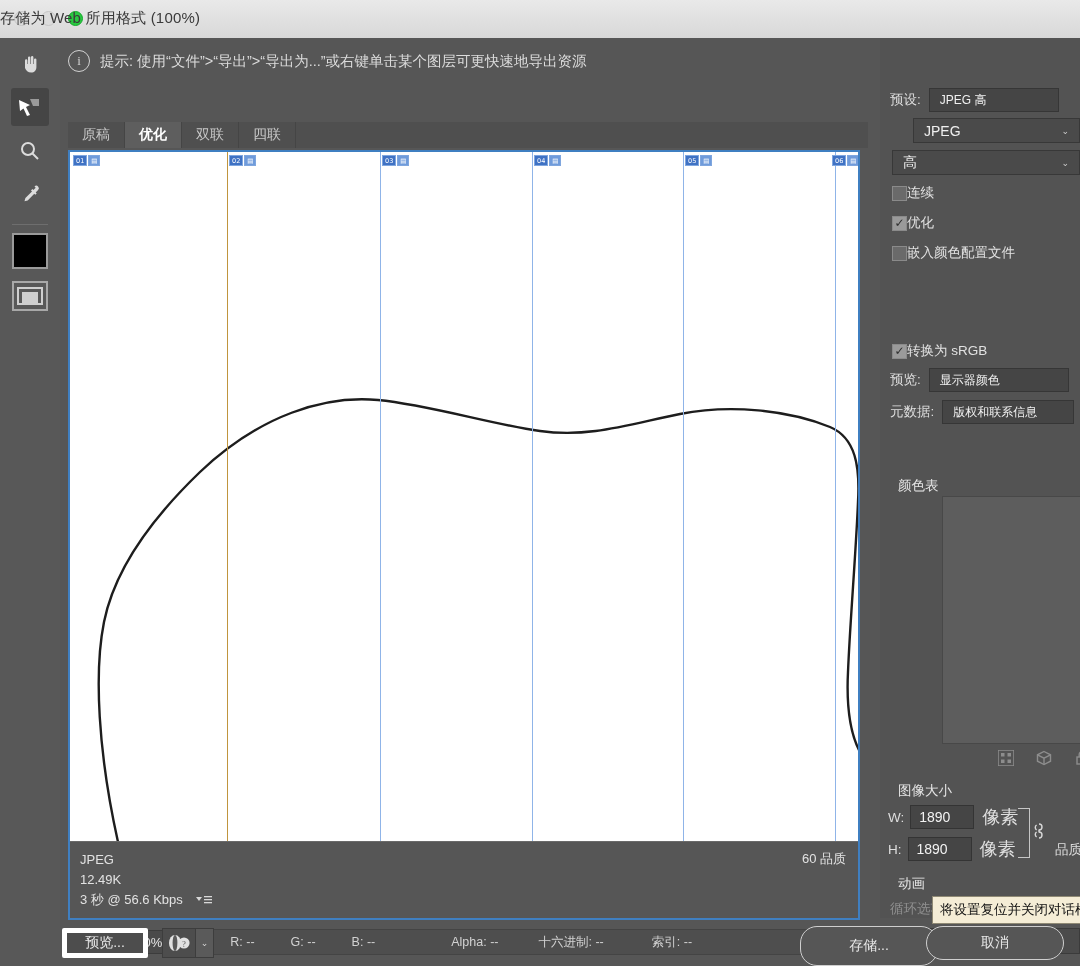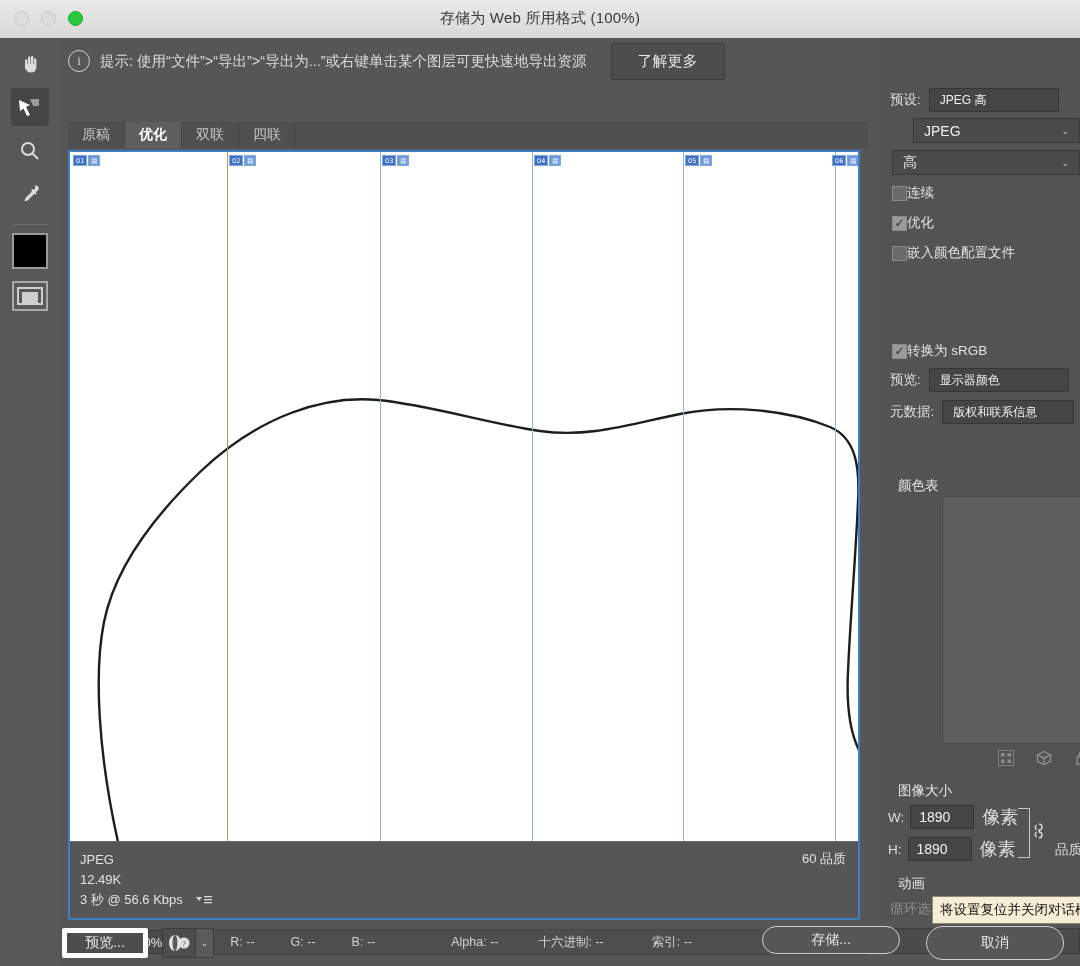--- a/index.html
+++ b/index.html
@@ -24,21 +24,21 @@
   
   .win{
     position:absolute;left:0;top:0;width:1080px;height:966px;
   }
   .titlebar{
     position:absolute;left:0;top:0;width:1080px;height:38px;
     background:linear-gradient(#e9e9e9,#d8d8d8);
     border-bottom:1px solid #b4b4b4;
   }
   .title-text{
-    position:absolute;left:0;top:9px;width:1080px;text-align:center;
+    position:absolute;left:0;top:9px;width:1080px;
     font-size:15px;color:#3a3a3a;letter-spacing:.2px;
   }
   .lights{position:absolute;left:14px;top:11px;display:flex;gap:12px;}
   .light{width:15px;height:15px;border-radius:50%;}
   .light.dis{background:#dcdcdc;border:1px solid #c6c6c6;box-sizing:border-box;}
   .light.green{background:#28c940;border:1px solid #15a82c;box-sizing:border-box;}
 
   .body{
     position:absolute;left:0;top:38px;width:1080px;height:928px;
     background:#565656;
@@ -253,21 +253,20 @@
           <svg width="26" height="18" viewBox="0 0 26 18">
             <rect x="1" y="1" width="24" height="16" fill="none" stroke="#cfcfcf" stroke-width="2"></rect>
             <rect x="5" y="5" width="16" height="12" fill="#cfcfcf"></rect>
           </svg>
         </div>
       </div>
 
       <div class="hint">
         <div class="info-ic">i</div>
         <div class="hint-text">提示: 使用“文件”&gt;“导出”&gt;“导出为...”或右键单击某个图层可更快速地导出资源</div>
-        <div class="learn-btn">了解更多</div>
       </div>
 
       <div class="tabbar">
         <div class="tab">原稿</div>
         <div class="tab active">优化</div>
         <div class="tab">双联</div>
         <div class="tab">四联</div>
       </div>
 
       <div class="canvas-wrap">
@@ -473,17 +472,17 @@
           <svg width="22" height="18" viewBox="0 0 22 18">
             <ellipse cx="7" cy="9" rx="6" ry="8" fill="#e2e2e2"></ellipse>
             <ellipse cx="7" cy="9" rx="2.4" ry="8" fill="#5a5a5a"></ellipse>
             <circle cx="16" cy="9" r="5.6" fill="#e2e2e2"></circle>
             <text x="16" y="13" font-size="8" text-anchor="middle" fill="#4d4d4d" font-family="Liberation Serif, serif">?</text>
           </svg>
         </span>
         <span class="car">⌄</span>
       </div>
 
-      <div class="btn pill" style="left:762px;top:6px;width:138px;height:28px;">存储...</div>
+      <div class="btn pill" style="left:800px;top:6px;width:138px;height:40px;">存储...</div>
       <div class="btn pill" style="left:926px;top:6px;width:138px;height:34px;">取消</div>
     </div>
   </div>
 </div>
 
 </body></html>

